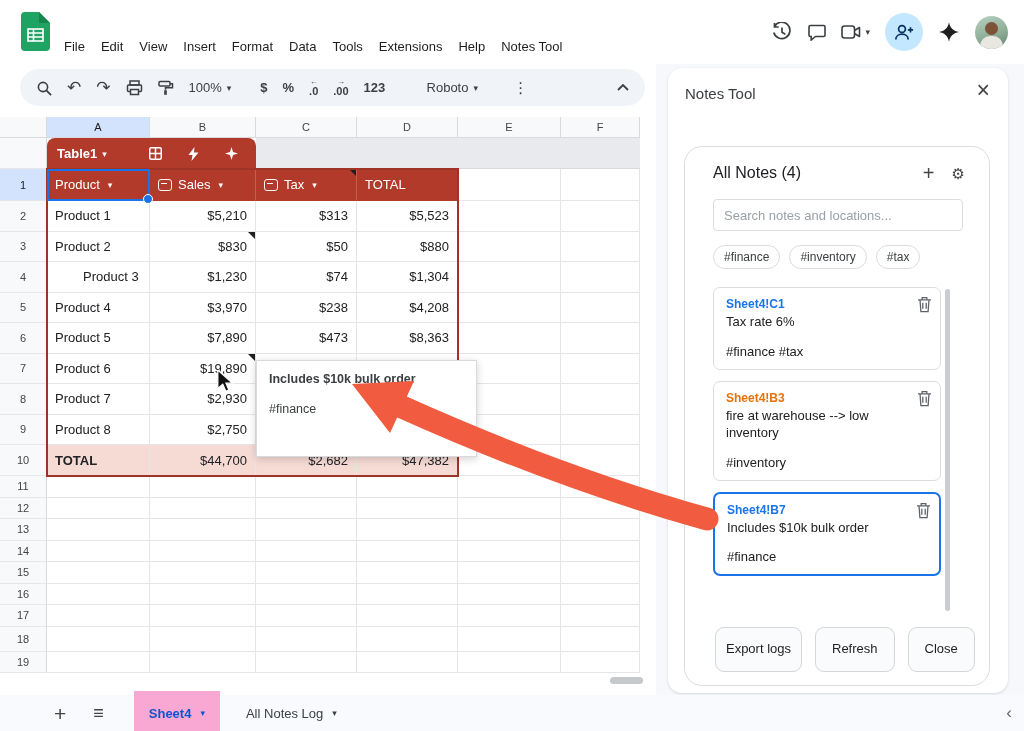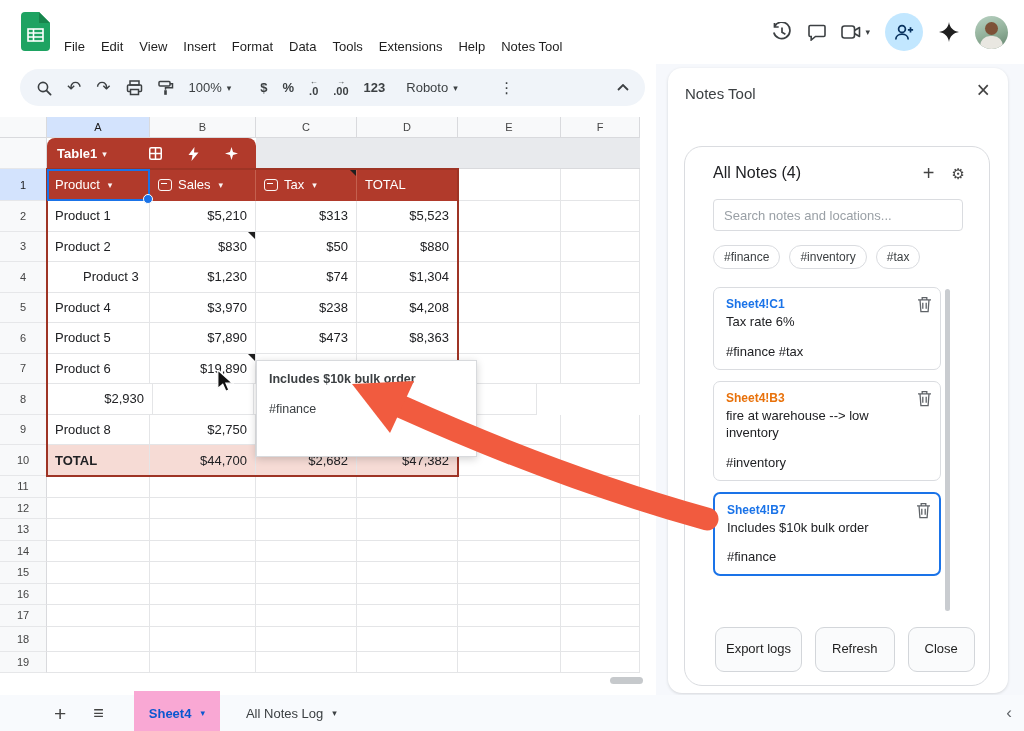--- a/index.html
+++ b/index.html
@@ -20,21 +20,21 @@
   .sharepill{width:38px;height:38px;border-radius:50%;background:#c2e7ff;display:flex;align-items:center;justify-content:center;}
   .avatar{width:33px;height:33px;border-radius:50%;background:linear-gradient(160deg,#b9d2c3 0%,#8fae97 55%,#63836e 100%);position:relative;overflow:hidden;}
   .avatar::before{content:"";position:absolute;left:10px;top:6px;width:13px;height:13px;border-radius:50%;background:#7d5238;}
   .avatar::after{content:"";position:absolute;left:5px;top:20px;width:23px;height:14px;border-radius:10px 10px 0 0;background:#e9e7e1;}
   
   .toolbar{position:absolute;left:20px;top:69px;width:625px;height:37px;background:#f0f4f9;border-radius:19px;
            display:flex;align-items:center;gap:15px;padding:0 16px;box-sizing:border-box;color:#3c4043;z-index:6;}
   .tbtn{display:inline-flex;align-items:center;justify-content:center;line-height:1;}
   .ttext{font-size:13px;font-weight:600;}
   .zoom,.fontsel{font-size:13px;display:flex;align-items:center;gap:5px;}
-  .fontsel{width:64px;justify-content:flex-start;margin-left:6px;}
+  .fontsel{width:64px;justify-content:center;margin-left:20px;}
   .caret{font-size:9px;color:#3c4043;}
   .dec{display:flex;flex-direction:column;align-items:center;line-height:1;}
   .dec .arr{font-size:8px;}
   .dec .dt{font-size:11px;font-weight:700;}
   .tspacer{flex:1;}
   .gapL{margin-left:14px;}
   
   #gridwrap{position:absolute;left:0;top:110px;width:656px;height:585px;background:#fff;z-index:1;}
   .colheads{position:absolute;left:0;top:7px;height:21px;display:flex;}
   .corner{width:47px;height:21px;box-sizing:border-box;background:#f8f9fa;border-bottom:1px solid #d9dadd;border-right:1px solid #d9dadd;}
@@ -337,20 +337,21 @@
           <div class="rh">7</div>
           <div class="cell" style="width: 103px;">Product 6</div>
           <div class="cell num" style="width: 106px;">$19,890<span class="note-tri"></span></div>
           <div class="cell num" style="width: 101px;"></div>
           <div class="cell num" style="width: 101px;"></div>
           <div class="cell" style="width: 103px;"></div>
           <div class="cell" style="width: 79px;"></div>
         </div>
         <div class="grow" style="height: 30.5px;">
           <div class="rh">8</div>
+          <div class="cell" style="width: 103px;">Product 7</div>
           <div class="cell num" style="width: 106px;">$2,930</div>
           <div class="cell num" style="width: 101px;"></div>
           <div class="cell num" style="width: 101px;"></div>
           <div class="cell" style="width: 103px;"></div>
           <div class="cell" style="width: 79px;"></div>
         </div>
         <div class="grow" style="height: 30.5px;">
           <div class="rh">9</div>
           <div class="cell" style="width: 103px;">Product 8</div>
           <div class="cell num" style="width: 106px;">$2,750</div>

